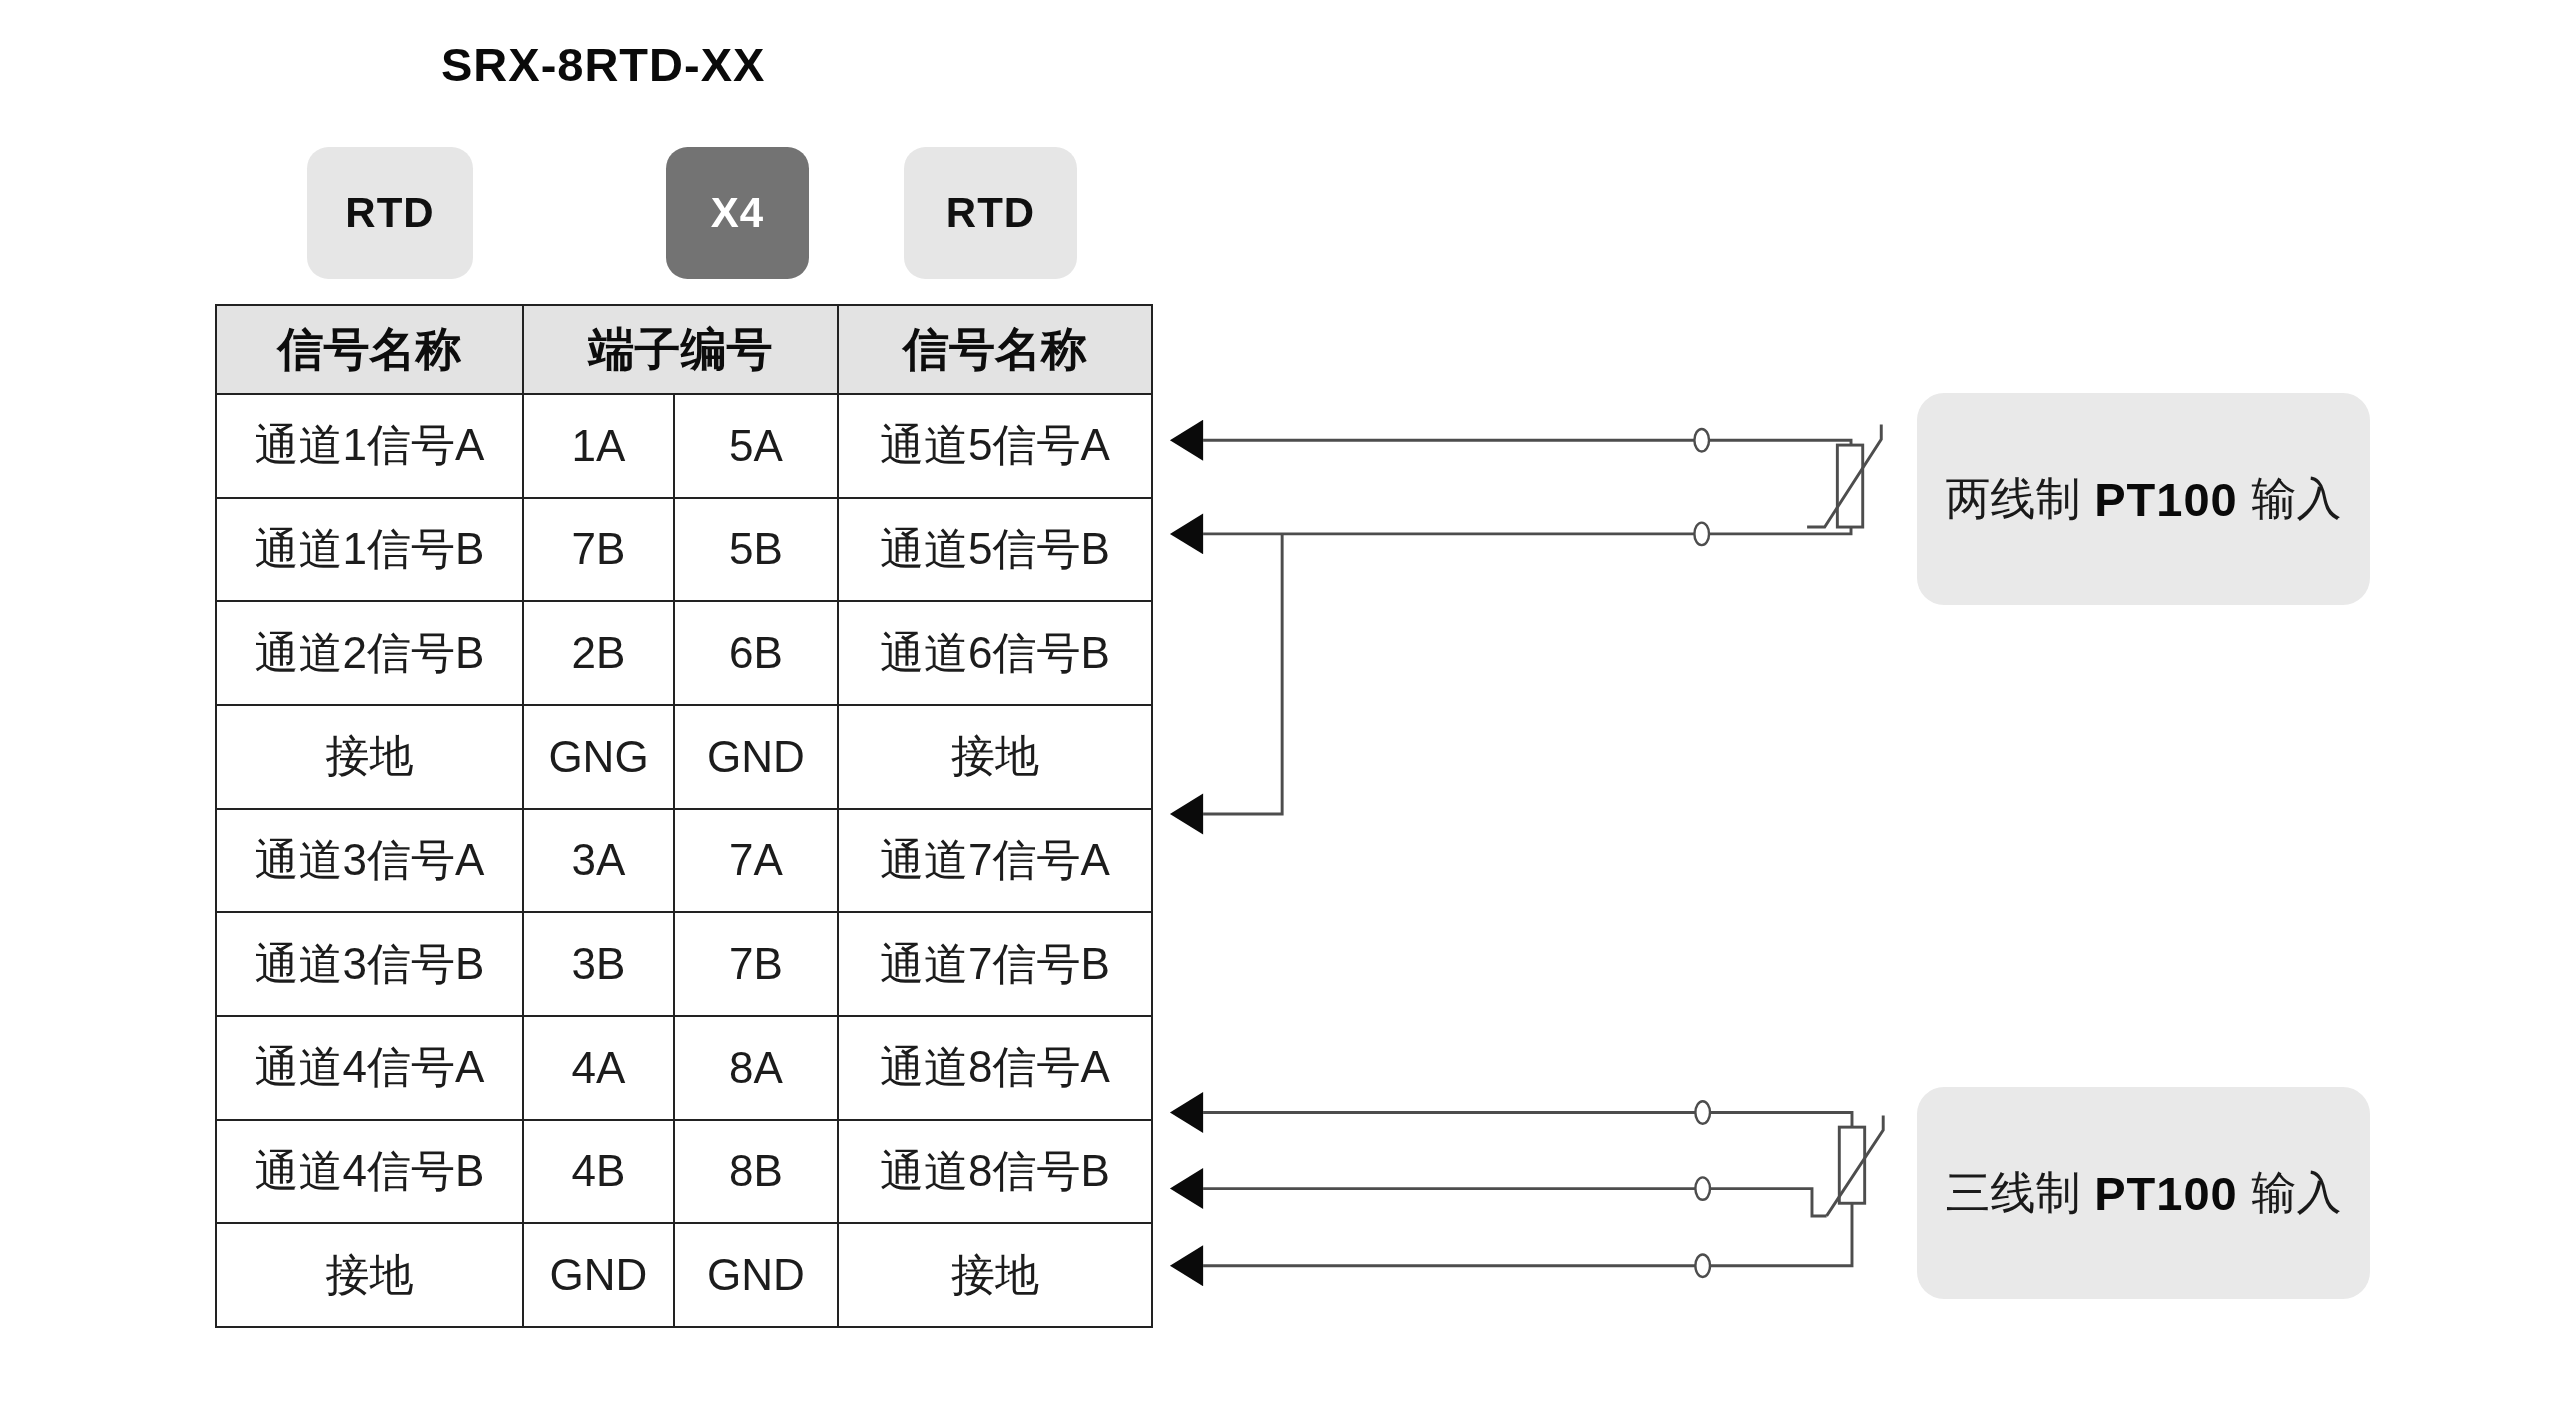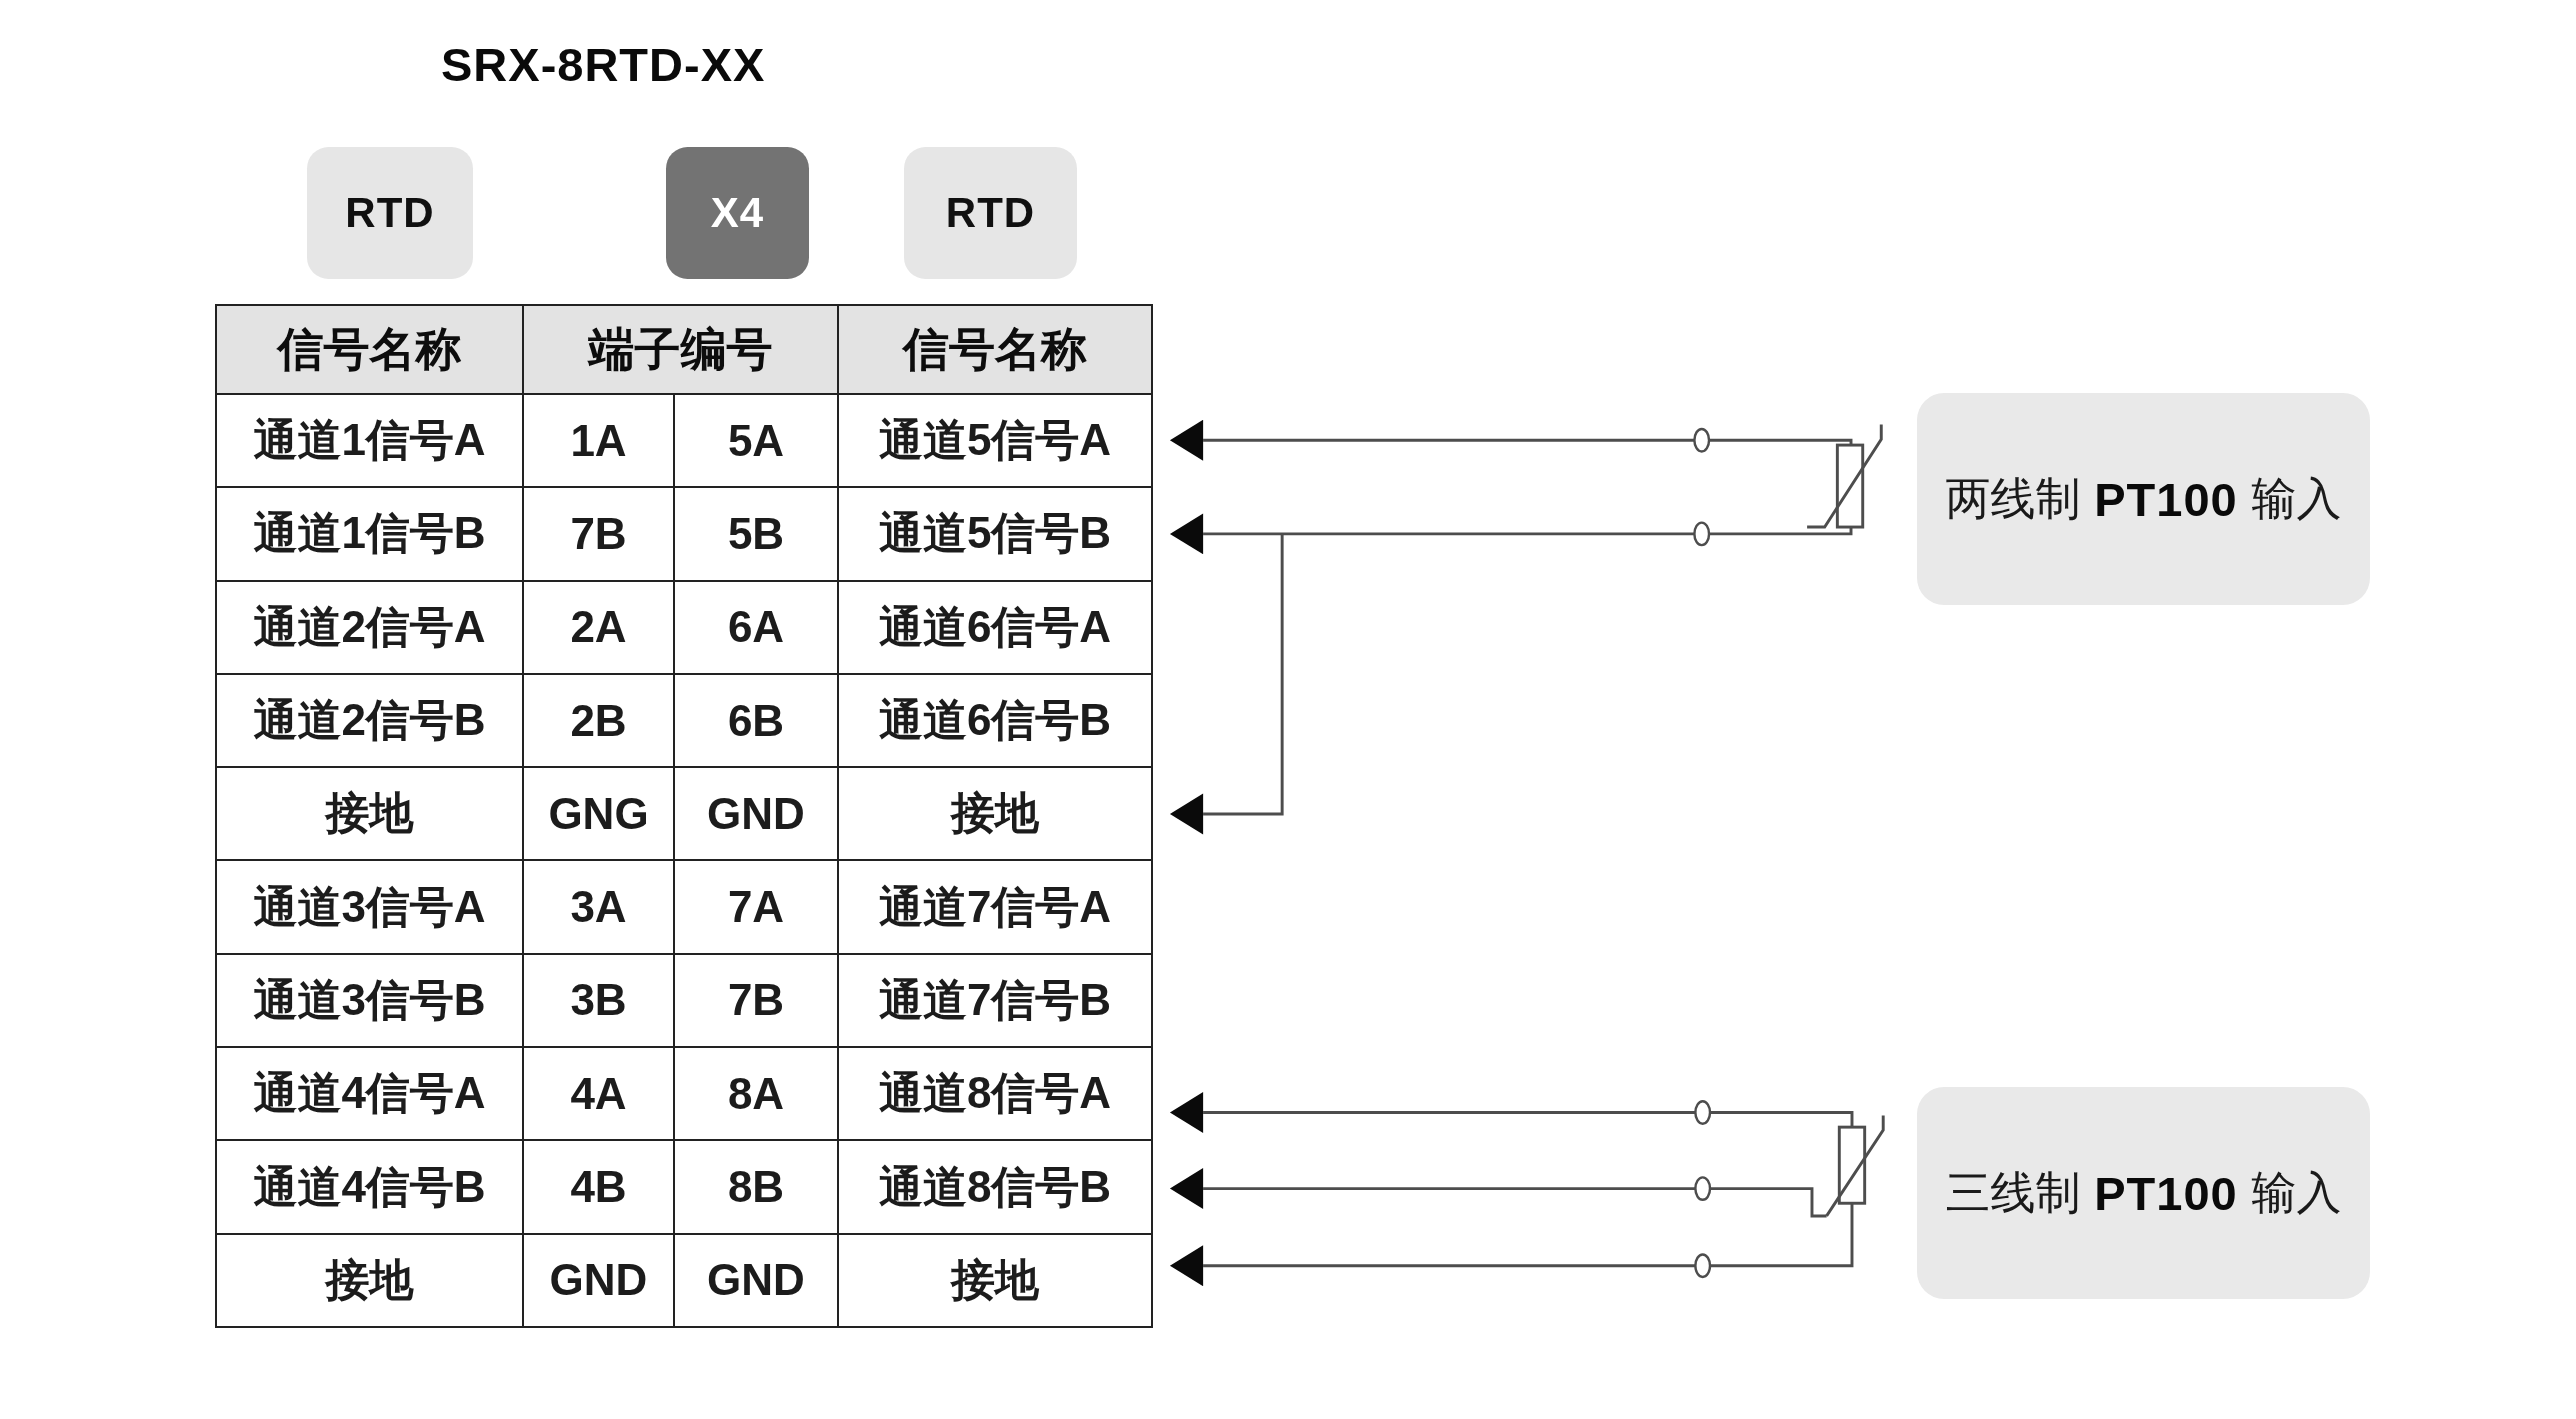--- a/index.html
+++ b/index.html
@@ -26,21 +26,21 @@
     position:absolute;left:215px;top:304px;width:937px;height:1024px;
     border-collapse:collapse;table-layout:fixed;background:#0f172a;
   }
   table.terminal th,table.terminal td{
     border:2.9px solid #222;text-align:center;vertical-align:middle;
     padding:0;overflow:hidden;
   }
   table.terminal thead tr{height:89px;}
   table.terminal tbody tr{height:93px;}
   table.terminal th{background:#e3e3e3;font-size:46px;font-weight:bold;color:#0d0d0d;}
-  table.terminal td{font-size:44px;font-weight:bold;color:#1c1c1c;background:#fff;}
+  table.terminal td{font-size:44px;font-weight:normal;color:#1c1c1c;background:#fff;}
 
   .wiring{position:absolute;left:0;top:0;width:2576px;height:1420px;}
 
   .label-box{
     position:absolute;left:1917px;width:453px;height:212px;
     background:#e9e9e9;border-radius:27px;
     display:flex;align-items:center;justify-content:center;gap:13.7px;
     font-size:45px;color:#1a1a1a;white-space:nowrap;
   }
   .label-box--two{top:393px;}
@@ -83,26 +83,20 @@
         <td>通道1信号A</td>
         <td>1A</td>
         <td>5A</td>
         <td>通道5信号A</td>
       </tr>
       <tr>
         <td>通道1信号B</td>
         <td>7B</td>
         <td>5B</td>
         <td>通道5信号B</td>
-      </tr>
-      <tr>
-        <td>通道2信号A</td>
-        <td>2A</td>
-        <td>6A</td>
-        <td>通道6信号A</td>
       </tr>
       <tr>
         <td>通道2信号B</td>
         <td>2B</td>
         <td>6B</td>
         <td>通道6信号B</td>
       </tr>
       <tr>
         <td>接地</td>
         <td>GNG</td>

